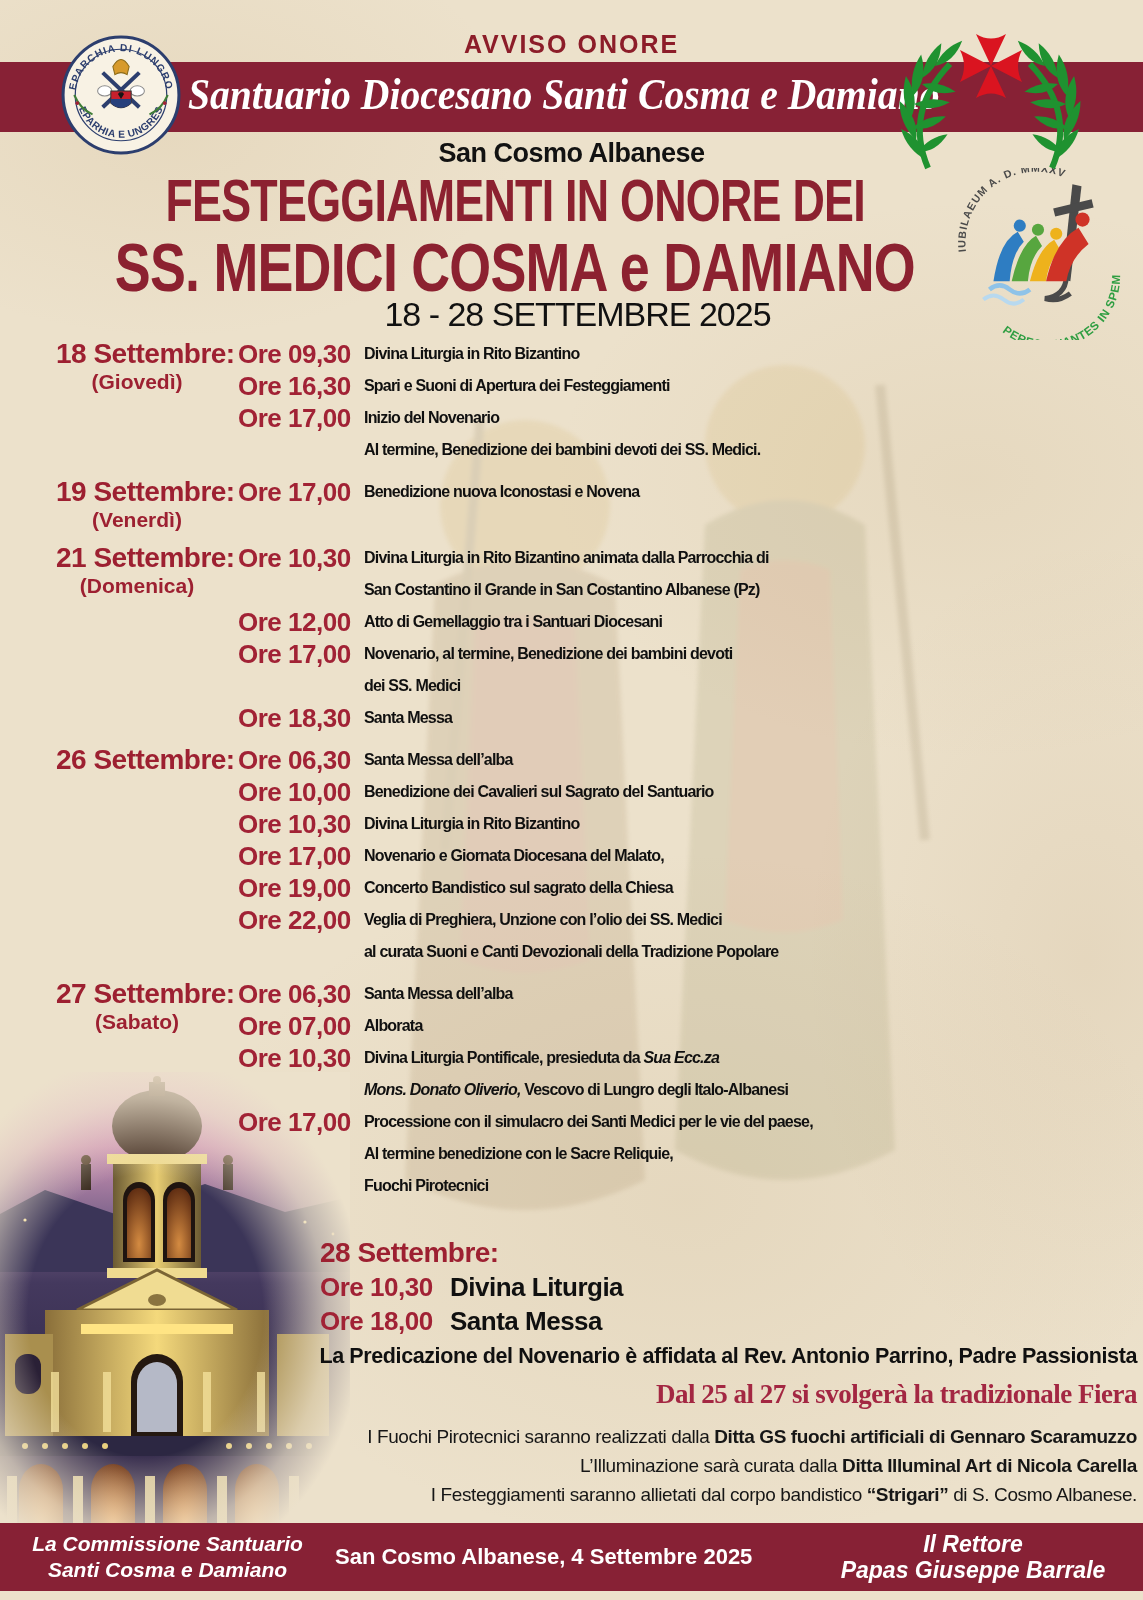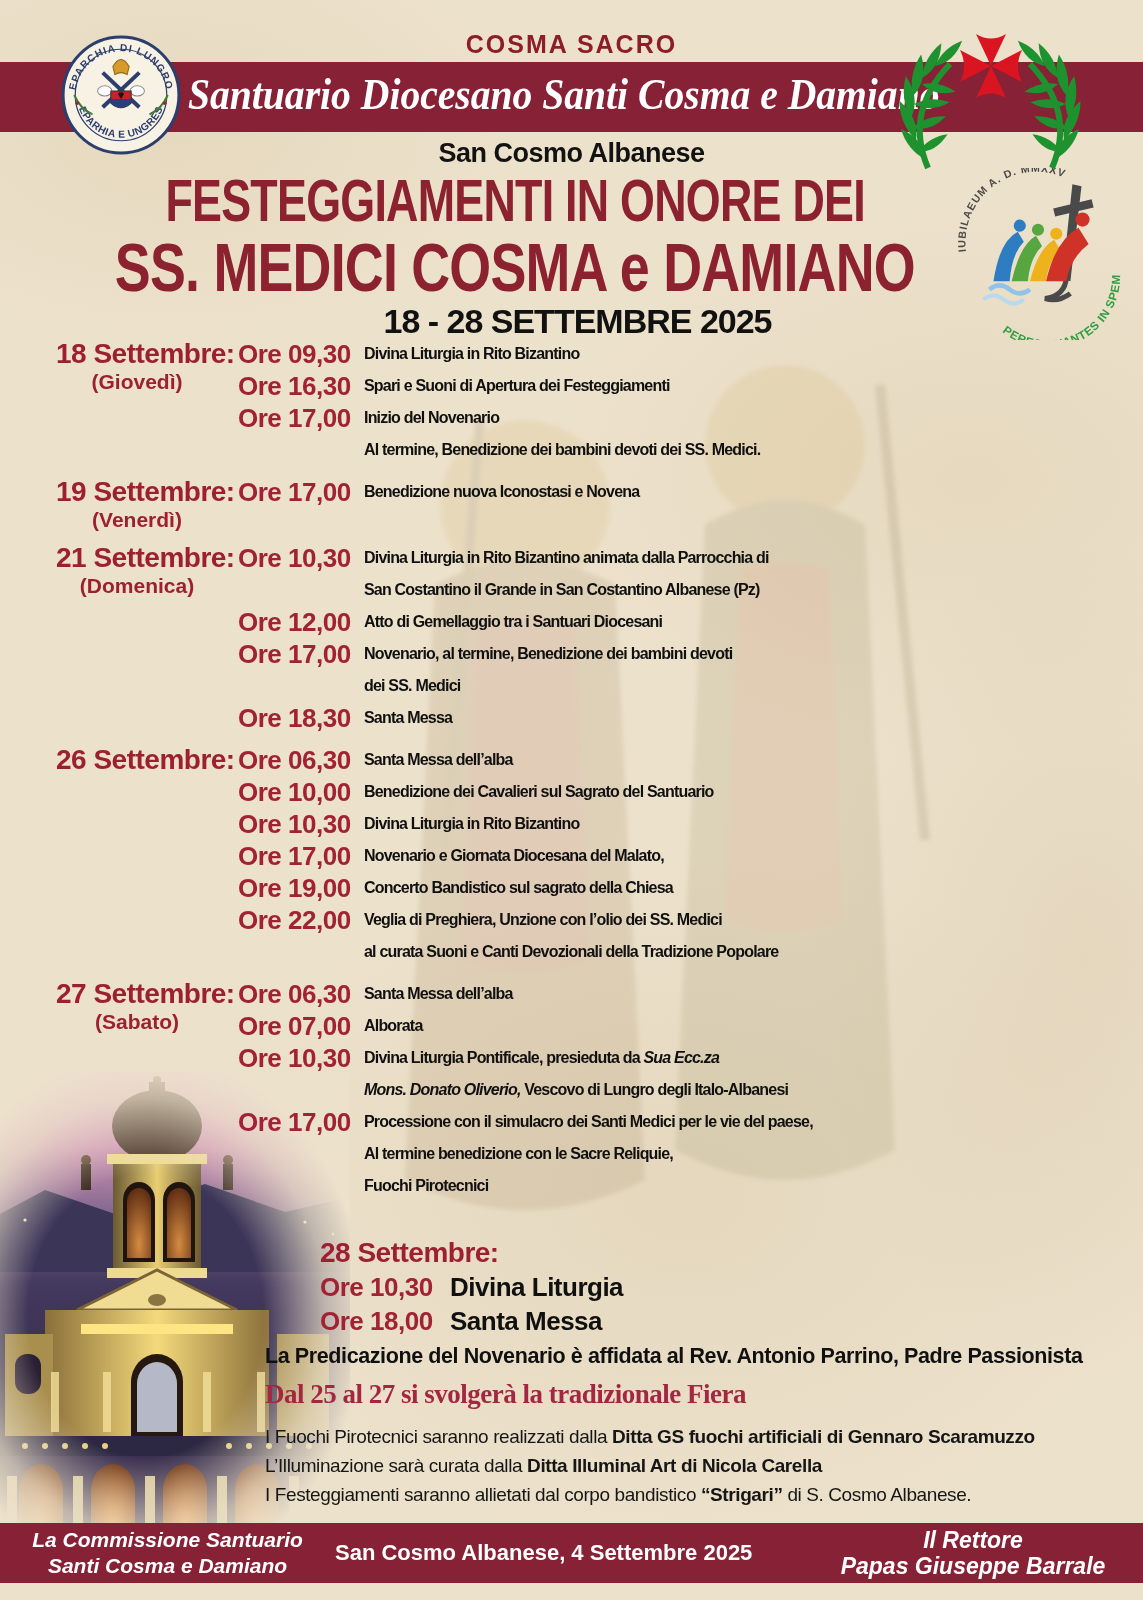--- a/index.html
+++ b/index.html
@@ -33,22 +33,22 @@
   .seal{position:absolute;left:60px;top:34px;width:122px;height:122px;z-index:3;}
   .wreath{position:absolute;left:888px;top:24px;width:204px;height:150px;z-index:3;}
   .location{position:absolute;top:138px;left:0;right:40px;text-align:center;z-index:2;
     font-weight:bold;font-size:27px;color:#121212;letter-spacing:-0.5px;margin-left:40px;}
   .titles{position:absolute;top:172px;left:0;width:1030px;text-align:center;z-index:2;line-height:1;}
   .titles .t1{display:inline-block;font-weight:bold;font-size:59px;color:#8c2130;letter-spacing:-1px;
     transform:scaleX(.76);transform-origin:center;white-space:nowrap;}
   .titles .t2{display:inline-block;font-weight:bold;font-size:69px;color:#8c2130;letter-spacing:-1px;
     transform:scaleX(.78);transform-origin:center;white-space:nowrap;margin-top:2px;}
   .jubilee{position:absolute;left:950px;top:168px;width:178px;height:172px;z-index:2;}
-  .daterange{position:absolute;top:302px;left:0;right:0;text-align:center;z-index:2;
-    font-weight:bold;font-size:34px;color:#111;letter-spacing:-1px;padding-left:12px;}
+  .daterange{position:absolute;top:295px;left:0;right:0;text-align:center;z-index:2;
+    font-weight:normal;font-size:34px;color:#111;letter-spacing:-1px;padding-left:12px;}
 
   
   .schedule{position:absolute;top:338px;left:56px;right:14px;z-index:2;}
   .day{display:flex;margin-bottom:10px;}
   .date-cell{width:182px;flex-shrink:0;}
   .date{font-weight:bold;font-size:28px;line-height:32px;color:#9d2031;text-align:right;
     letter-spacing:-0.5px;white-space:nowrap;padding-right:4px;}
   .weekday{font-weight:bold;font-size:21px;line-height:24px;color:#9d2031;text-align:center;padding-right:20px;}
   .entries{flex:1;}
   .entry{display:flex;}
@@ -58,30 +58,30 @@
   .desc .line{line-height:32px;white-space:nowrap;}
 
   
   .final-day{position:absolute;top:1236px;left:320px;z-index:2;}
   .final-day .fdate{font-weight:bold;font-size:28px;line-height:34px;color:#9d2031;letter-spacing:-0.5px;}
   .final-day .entry .time{width:130px;font-size:26px;line-height:34px;}
   .final-day .entry .desc{font-size:26px;letter-spacing:-0.5px;}
   .final-day .entry .desc .line{line-height:34px;}
 
   
-  .notes{position:absolute;top:1342px;left:265px;right:6px;text-align:left;z-index:2;}
+  .notes{position:absolute;top:1342px;left:265px;right:6px;text-align:right;z-index:2;}
   .predicazione{font-weight:bold;font-size:21.5px;line-height:28px;color:#101010;
     letter-spacing:-0.4px;white-space:nowrap;}
   .fiera{font-weight:bold;font-size:27px;line-height:34px;color:#a32742;margin-top:7px;
     letter-spacing:-0.5px;white-space:nowrap;font-family:Liberation Serif, serif;}
   .credits{margin-top:11px;}
   .credit-line{font-size:19px;line-height:29px;color:#161616;letter-spacing:-0.4px;white-space:nowrap;}
 
   
-  .footerbar{position:absolute;top:1523px;left:0;width:100%;height:60px;background:#872135;z-index:4;
+  .footerbar{position:absolute;top:1523px;left:0;width:100%;height:68px;background:#872135;z-index:4;
     display:flex;align-items:center;color:#fff;}
   .f-left{width:335px;text-align:center;font-style:italic;font-weight:bold;font-size:21px;line-height:26px;}
   .f-center{flex:1;text-align:left;font-weight:bold;font-size:22px;}
   .f-right{width:340px;text-align:center;font-style:italic;font-weight:bold;font-size:23px;line-height:26px;}
 </style>
 </head>
 <body>
 
 <div class="poster">
 
@@ -176,21 +176,21 @@
       <g fill="#d9c99c">
           <rect x="22" y="404" width="10" height="64"></rect>
           <rect x="88" y="404" width="10" height="64"></rect>
           <rect x="160" y="404" width="10" height="64"></rect>
           <rect x="232" y="404" width="10" height="64"></rect>
           <rect x="304" y="404" width="10" height="64"></rect>
         </g>
     </svg>
   </div>
 
-  <div class="avviso">COSMA SACRO</div>
+  <div class="avviso">AVVISO ONORE</div>
   <div class="banner"></div>
   <div class="banner-script">Santuario Diocesano Santi Cosma e Damiano</div>
 
   <svg class="seal" viewBox="0 0 120 120">
     <circle cx="60" cy="60" r="57" fill="#f8f2e4" stroke="#2c3e6e" stroke-width="3"></circle>
     <circle cx="60" cy="60" r="45" fill="none" stroke="#2c3e6e" stroke-width="1.2"></circle>
     <defs>
       <path id="sealTop" d="M15,62 A45,45 0 0 1 105,62"></path>
       <path id="sealBot" d="M19,74 A44,44 0 0 0 101,74"></path>
     </defs>

